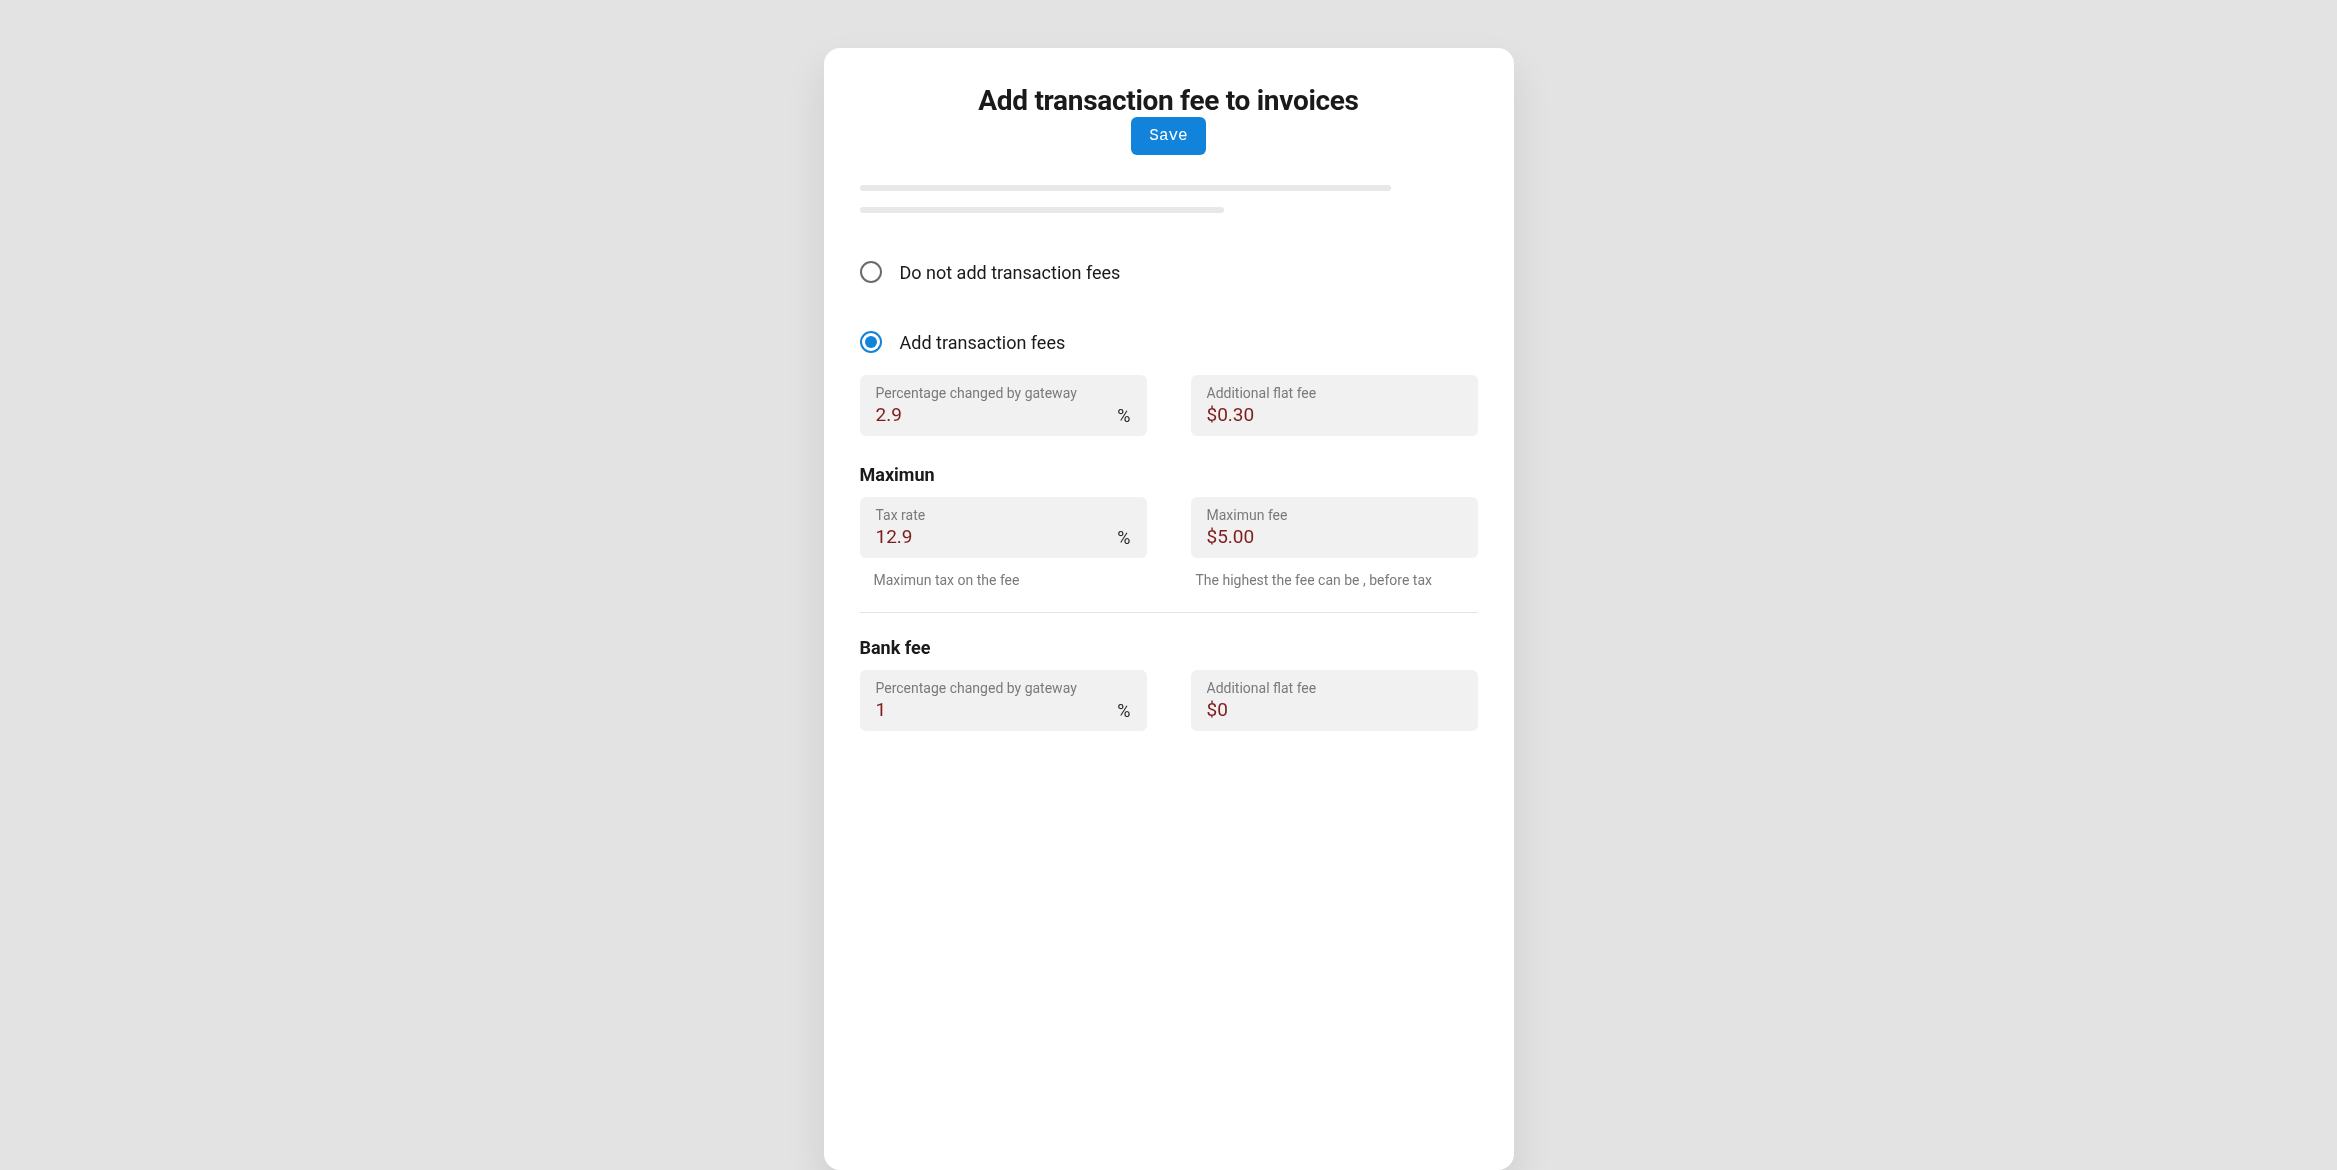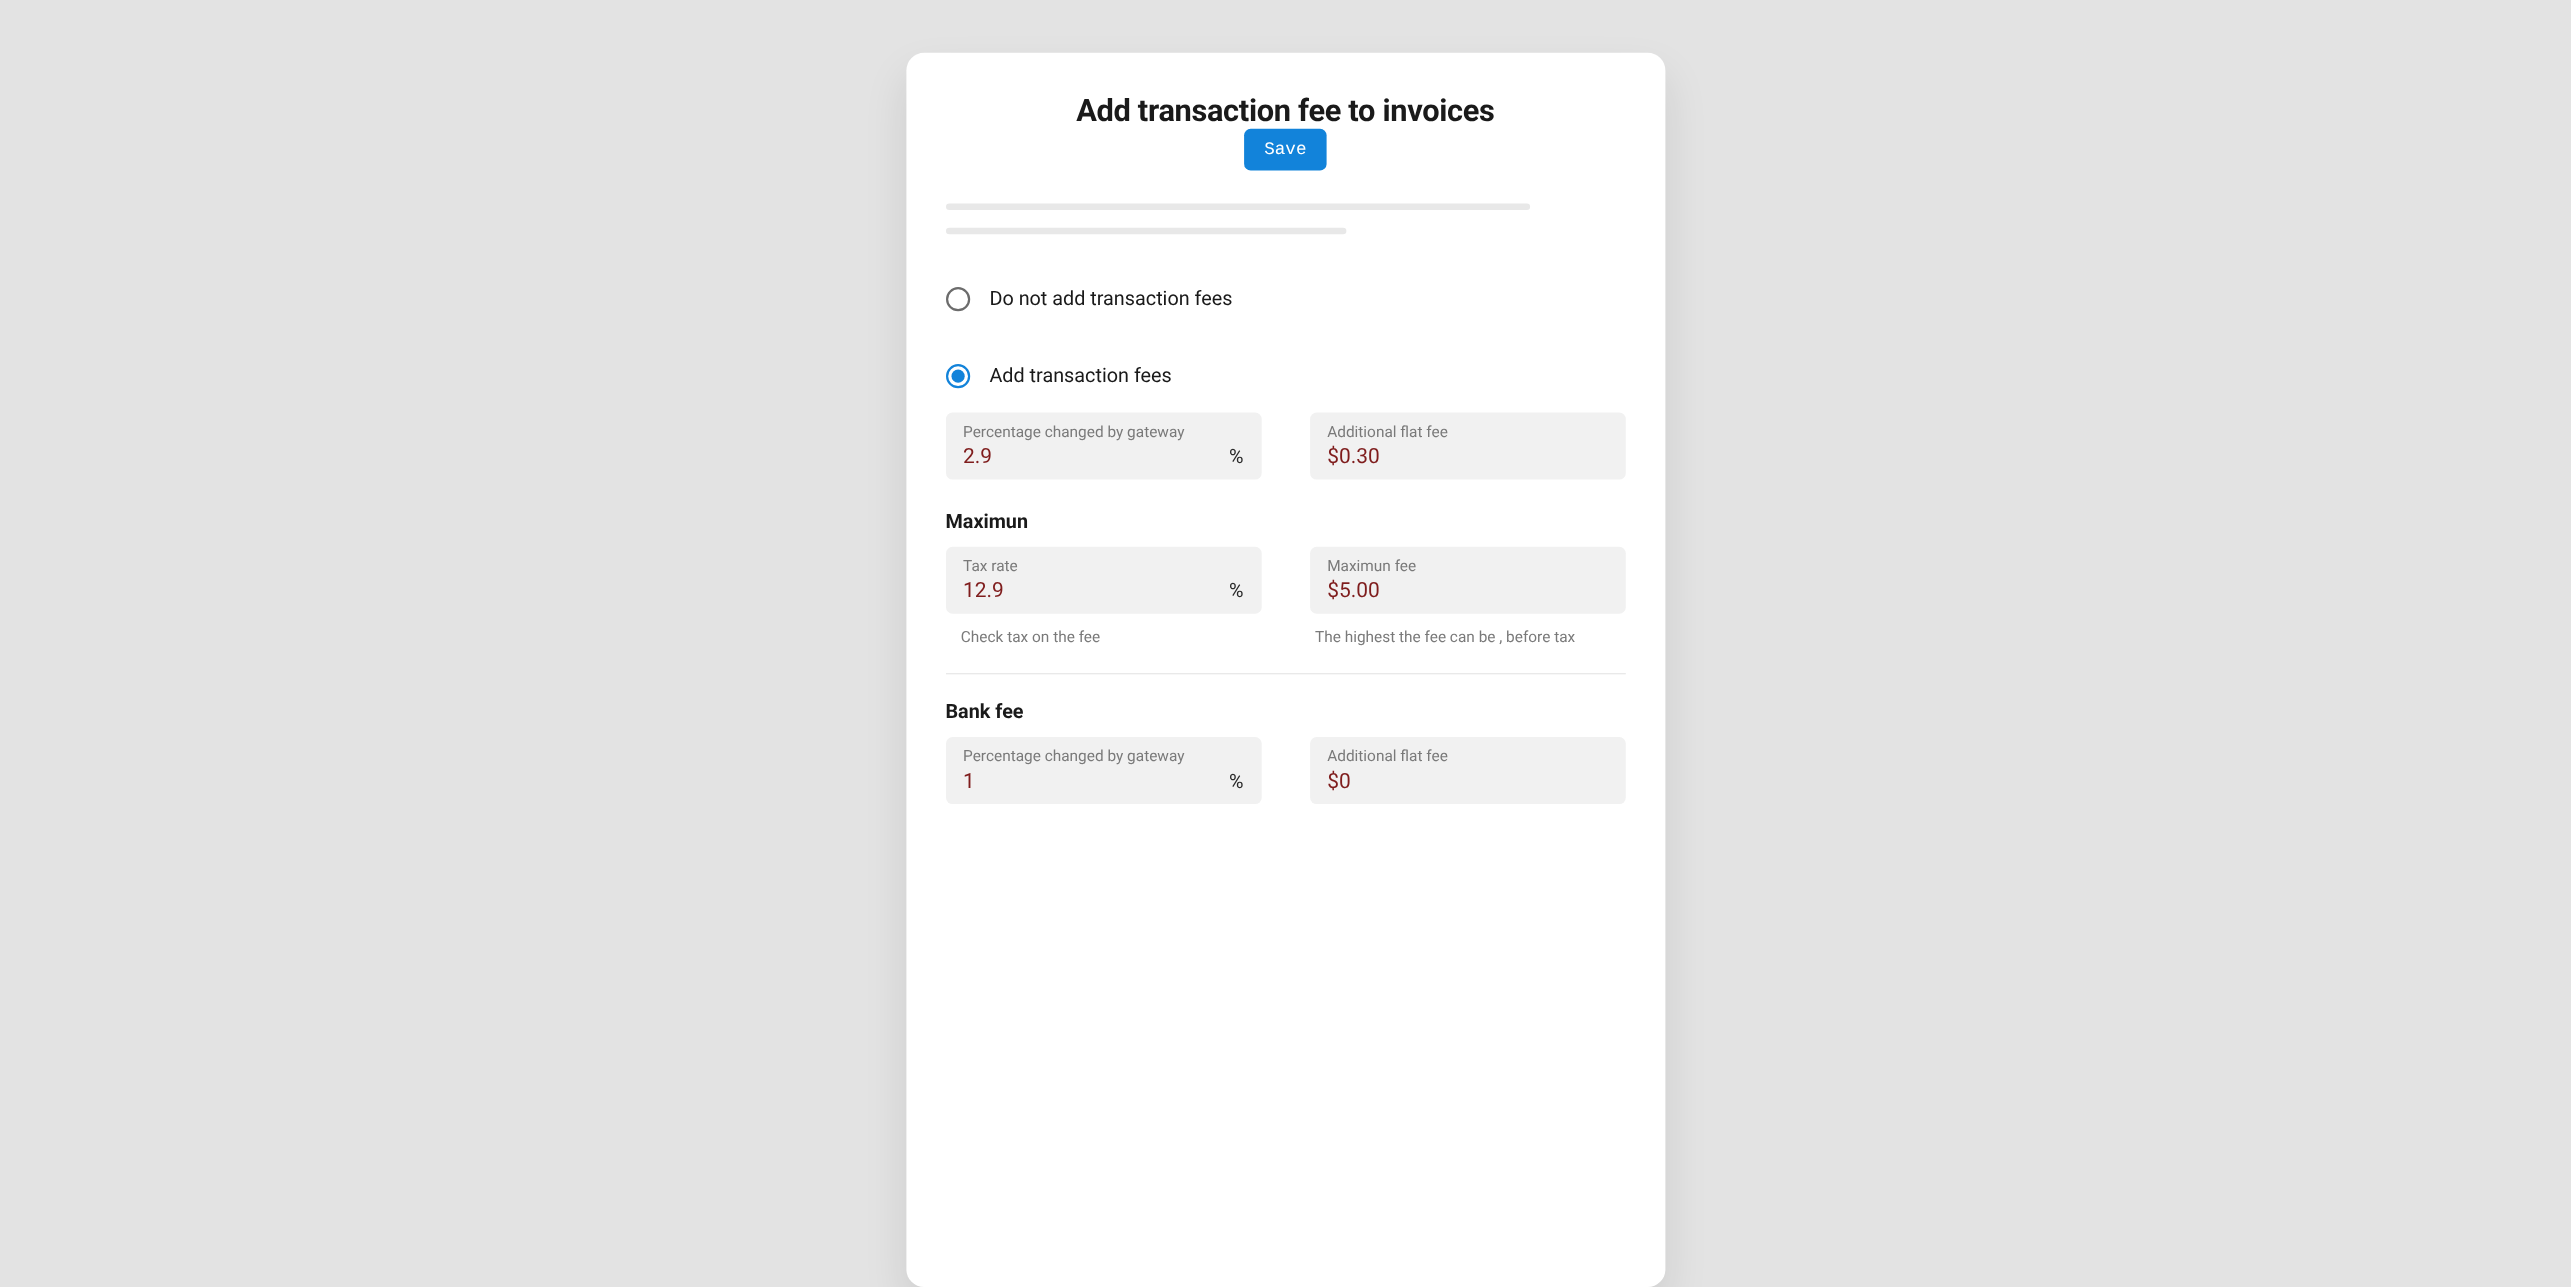--- a/index.html
+++ b/index.html
@@ -46,21 +46,21 @@
     background: #e8e8e8;
     border-radius: 3px;
     height: 6px;
     margin-bottom: 16px;
   }
   .skeleton.line1 { width: 86%; }
   .skeleton.line2 { width: 59%; margin-bottom: 40px; }
 
   .radio-row {
     display: flex;
-    align-items: flex-start;
+    align-items: center;
     gap: 18px;
     margin-bottom: 22px;
     cursor: pointer;
     margin-top: 48px;
   }
   .radio-circle {
     width: 22px; height: 22px;
     border: 2px solid #6c6c6c;
     border-radius: 50%;
     flex-shrink: 0;
@@ -200,21 +200,21 @@
       <span class="field-label">Tax rate</span>
       <span class="field-value">12.9</span>
       <span class="field-suffix">%</span>
     </div>
     <div class="field">
       <span class="field-label">Maximun fee</span>
       <span class="field-value">$5.00</span>
     </div>
   </div>
   <div class="hint-row">
-    <div class="hint">Check tax on the fee</div>
+    <div class="hint">Maximun tax on the fee</div>
     <div class="hint">The highest the fee can be , before tax</div>
   </div>
 
   <hr class="divider">
 
   <div class="section-title">Bank fee</div>
   <div class="field-row">
     <div class="field">
       <span class="field-label">Percentage changed by gateway</span>
       <span class="field-value">1</span>

